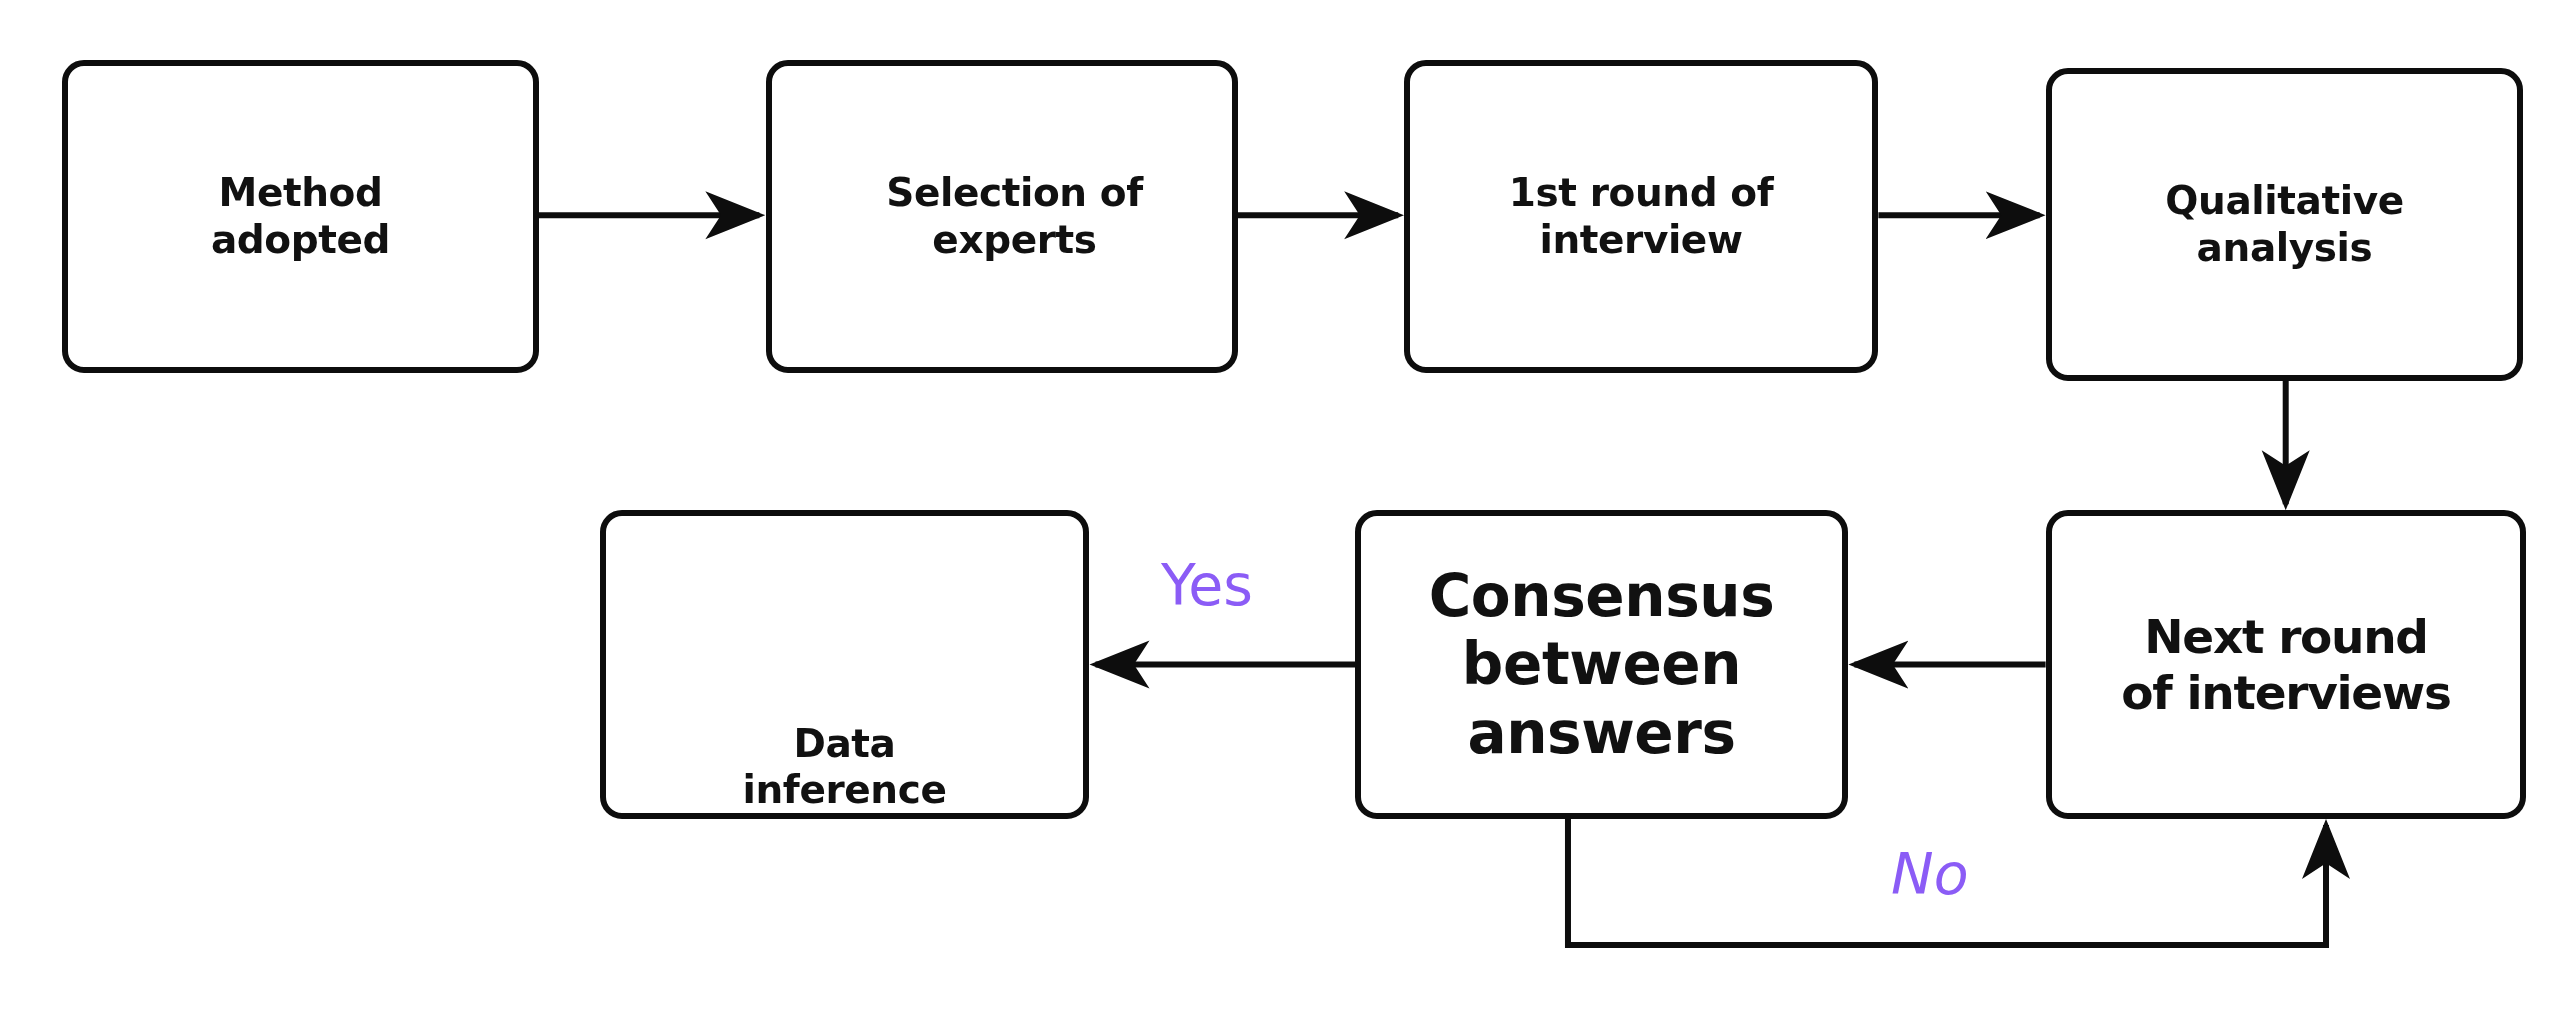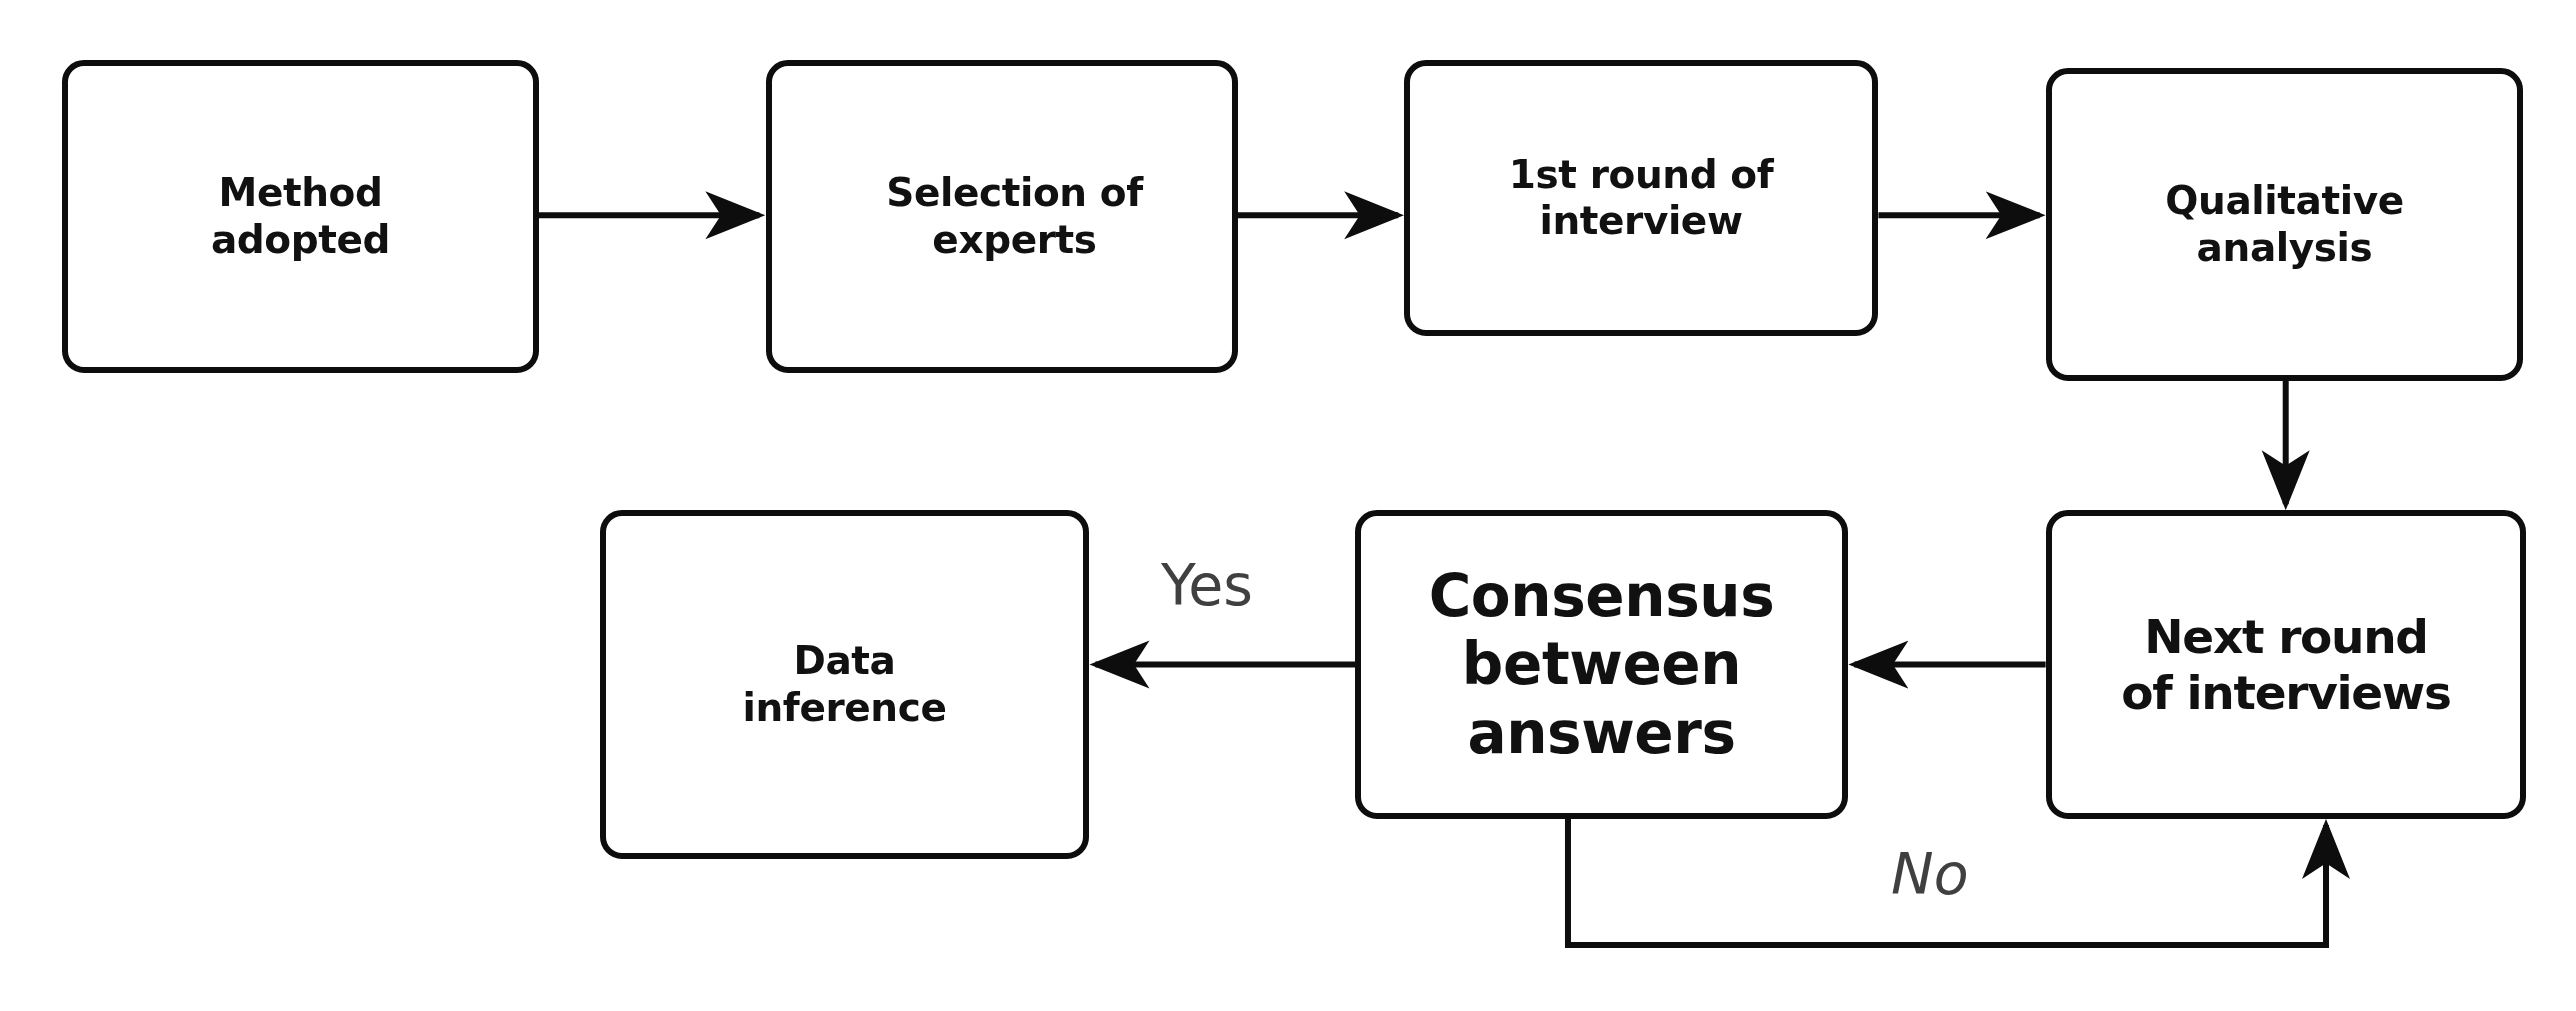--- a/index.html
+++ b/index.html
@@ -40,34 +40,34 @@
     font-weight: bold;
     font-size: 39px;
     line-height: 1.18;
     color: #111111;
     letter-spacing: -0.4px;
     white-space: pre-line;
     padding: 0 5.1px;
   }
   .node-n1 { left: 62px;   top: 60px;  width: 477px; height: 313px; }
   .node-n2 { left: 766px;  top: 60px;  width: 472px; height: 313px; padding-left: 25px; }
-  .node-n3 { left: 1404px; top: 60px;  width: 474px; height: 276px; }
+  .node-n3 { left: 1404px; top: 60px;  width: 474px; height: 313px; }
   .node-n4 { left: 2046px; top: 68px;  width: 477px; height: 313px; }
-  .node-n5 { left: 600px;  top: 510px; width: 489px; height: 349px; }
+  .node-n5 { left: 600px;  top: 510px; width: 489px; height: 309px; align-items: flex-end; }
   .node-n6 { left: 1355px; top: 510px; width: 493px; height: 309px; }
   .node-n7 { left: 2046px; top: 510px; width: 480px; height: 309px; }
 
   .node-n7 .node-label { font-size: 47px; letter-spacing: -1.3px; }
   .node-n6 .node-label { font-size: 58px; }
 
   .edge-label {
     position: absolute;
     font-weight: normal;
     font-size: 57px;
-    color: #404040;
+    color: #8b5cf6;
     z-index: 3;
     white-space: nowrap;
   }
   .label-yes { left: 1161px; top: 552px; }
   .label-no  { left: 1891px; top: 841px; font-style: italic; }
 </style>
 </head>
 <body>
 
 <div id="canvas">

